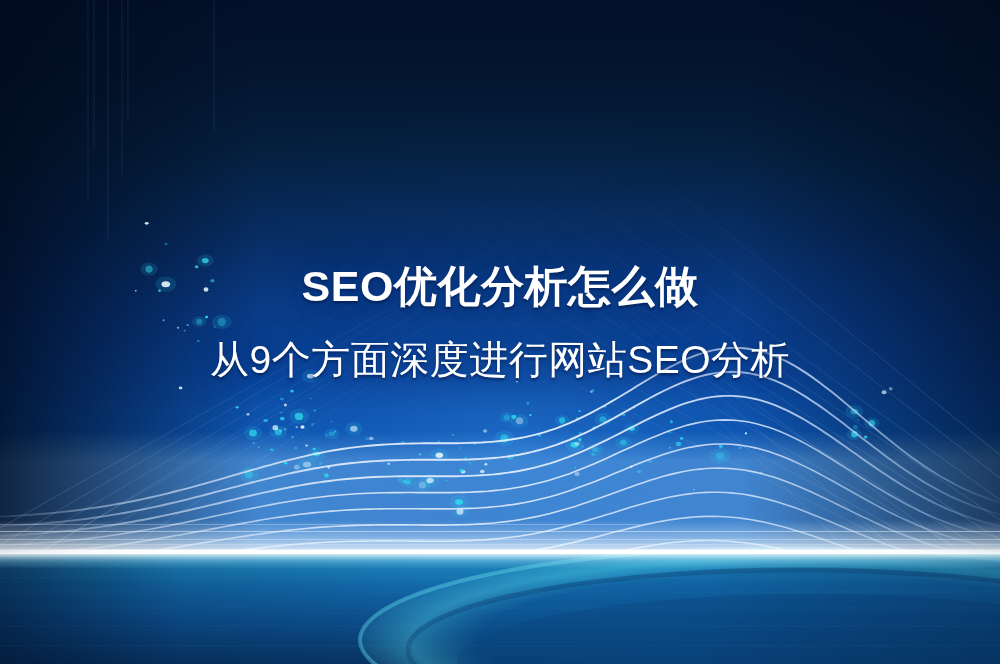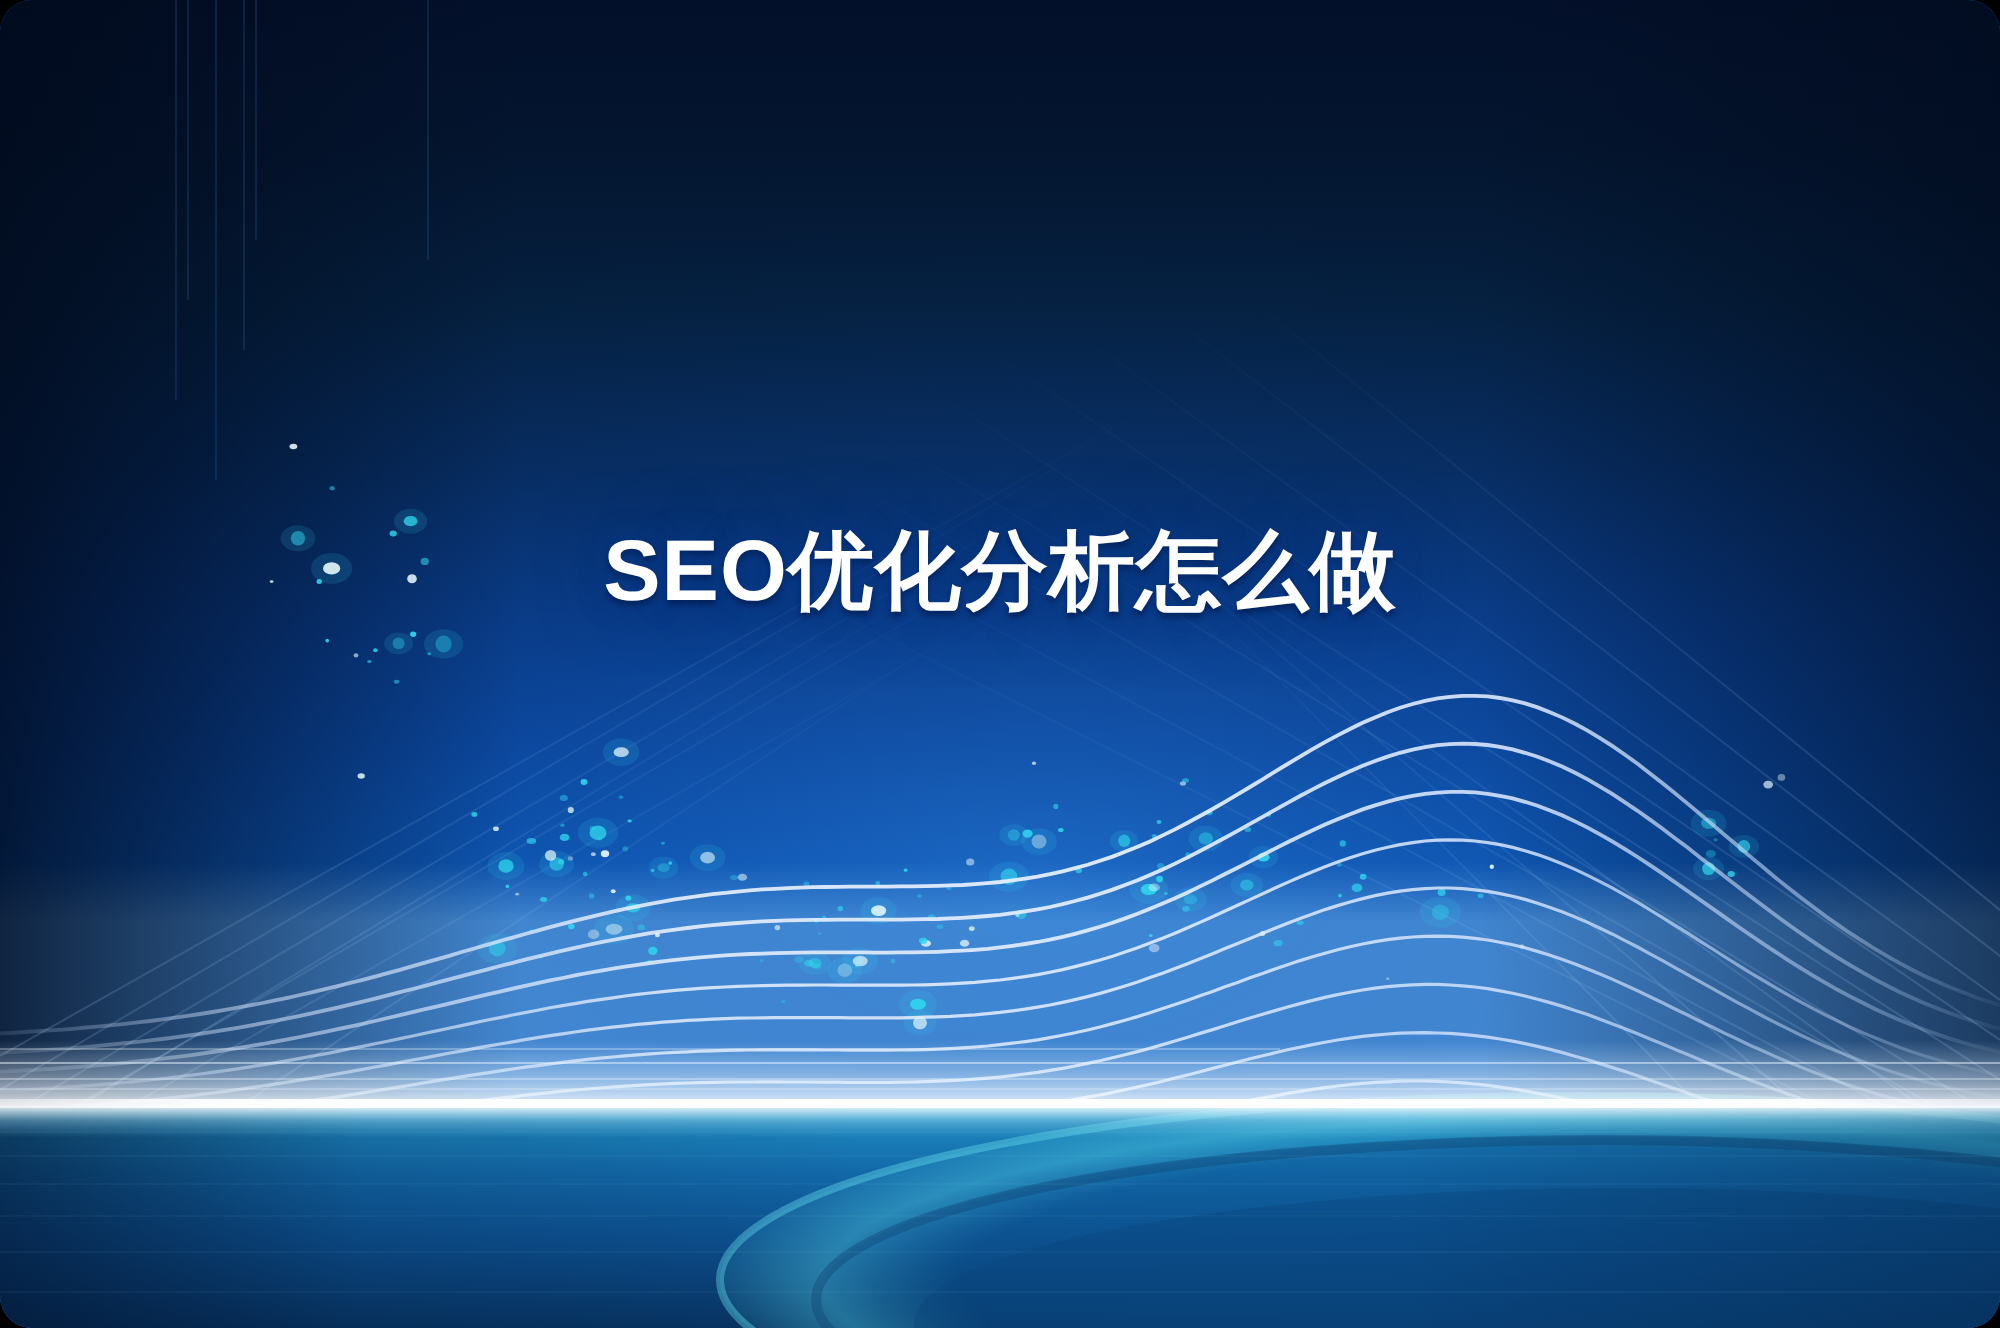--- a/index.html
+++ b/index.html
@@ -3,21 +3,20 @@
 <meta charset="utf-8">
 <title>SEO Banner</title>
 <style>
   html,body{margin:0;padding:0;background:#000;}
   #stage{
     position:relative;
     width:1000px;height:664px;
     overflow:hidden;
     font-family:"Liberation Sans","DejaVu Sans",sans-serif;
     background:#3b82f6;
-    border-radius:16px;
   }
   #stage svg.layer{position:absolute;left:0;top:0;width:1000px;height:664px;display:block;}
 
   .text-wrap{
     position:absolute;left:0;width:1000px;
     text-align:center;
     color:#ffffff;
     z-index:40;
     pointer-events:none;
     white-space:nowrap;
@@ -470,14 +469,15 @@
 
     <g stroke="#eaf6ff">
       <line x1="0" y1="531.5" x2="1000" y2="531.5" stroke-opacity="0.50" stroke-width="1"></line>
       <line x1="0" y1="539.5" x2="1000" y2="539.5" stroke-opacity="0.35" stroke-width="1"></line>
       <line x1="0" y1="544.5" x2="1000" y2="544.5" stroke-opacity="0.28" stroke-width="1"></line>
       <line x1="0" y1="524.5" x2="640" y2="524.5" stroke-opacity="0.30" stroke-width="1"></line>
     </g>
   </svg>
 
   <div class="text-wrap" id="title-line">SEO优化分析怎么做</div>
+  <div class="text-wrap" id="subtitle-line">从9个方面深度进行网站SEO分析</div>
 
 </div>
 
 </body></html>

